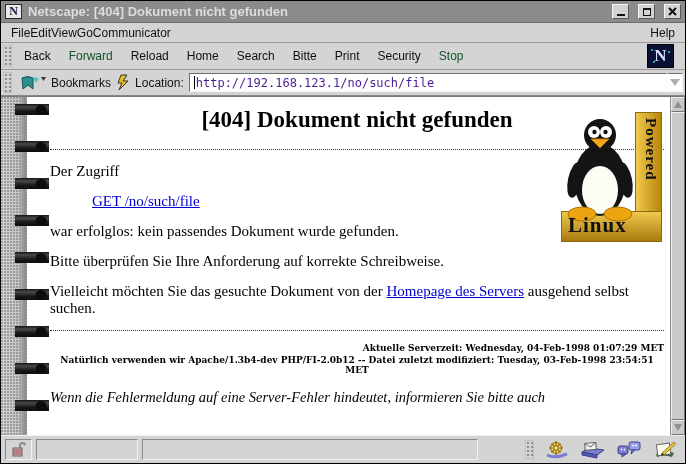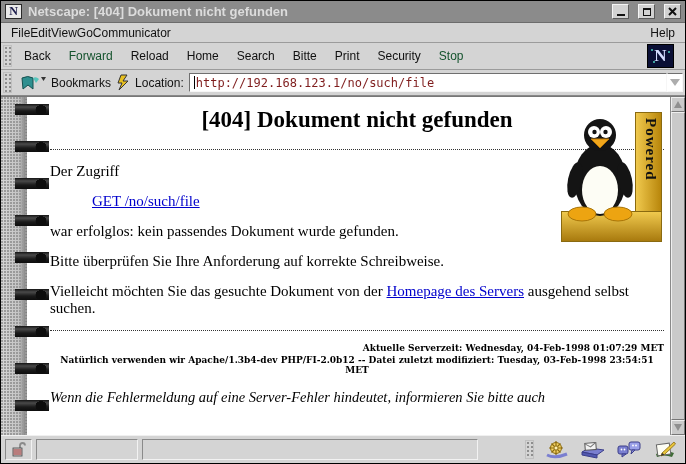--- a/index.html
+++ b/index.html
@@ -61,21 +61,21 @@
   
   .locbar {
     height: 26px; flex: 0 0 26px; display: flex; align-items: center; gap: 5px;
     background: #d4d4d4; border-bottom: 1px solid #888; padding-right: 2px;
   }
   .loc-label { font-size: 12px; color: #111; white-space: nowrap; }
   .loc-field {
     flex: 1; height: 19px; background: #fff;
     border: 1px solid; border-color: #6f6f6f #f6f6f6 #f6f6f6 #6f6f6f;
     display: flex; align-items: center; padding: 0 4px;
-    font: 12px "DejaVu Sans Mono", monospace; color: #7f1d1d; overflow: hidden;
+    font: 12px "DejaVu Sans Mono", monospace; color: #4c1d95; overflow: hidden;
   }
   .caret { width: 1px; height: 13px; background: #000; margin-right: 1px; flex: 0 0 1px; }
   .loc-drop {
     width: 16px; height: 19px; background: #fff; margin-left: -5px;
     border: 1px solid; border-color: #6f6f6f #f6f6f6 #f6f6f6 #fff;
     display: flex; align-items: center; justify-content: center;
   }
   .tri-down { width: 0; height: 0; border-left: 5px solid rgba(0,0,0,0);
     border-right: 5px solid rgba(0,0,0,0); border-top: 7px solid #adadad; }
   
@@ -260,20 +260,21 @@
           <ellipse cx="37" cy="72" rx="18" ry="24" fill="#fdfdf5"></ellipse>
           <circle cx="37" cy="17" r="16" fill="#141414"></circle>
           <circle cx="31" cy="14" r="6" fill="#fff"></circle>
           <circle cx="43" cy="14" r="6" fill="#fff"></circle>
           <circle cx="31.5" cy="14" r="2.2" fill="#111"></circle>
           <circle cx="42.5" cy="14" r="2.2" fill="#111"></circle>
           <path d="M28 21 L46 21 L37 30 Z" fill="#f2a71b" stroke="#b97708" stroke-width="1"></path>
           <ellipse cx="19" cy="96" rx="14" ry="7" fill="#eda411" stroke="#a87408" stroke-width="1"></ellipse>
           <ellipse cx="55" cy="96" rx="14" ry="7" fill="#eda411" stroke="#a87408" stroke-width="1"></ellipse>
         </svg>
+        <div class="lp-linux">Linux</div>
       </div>
     </div>
 
     <div class="scrollbar">
       <div class="sb-btn">
           <span class="sb-up"></span>
         </div>
       <div class="sb-thumb"></div>
       <div class="sb-btn">
           <span class="sb-dn"></span>

